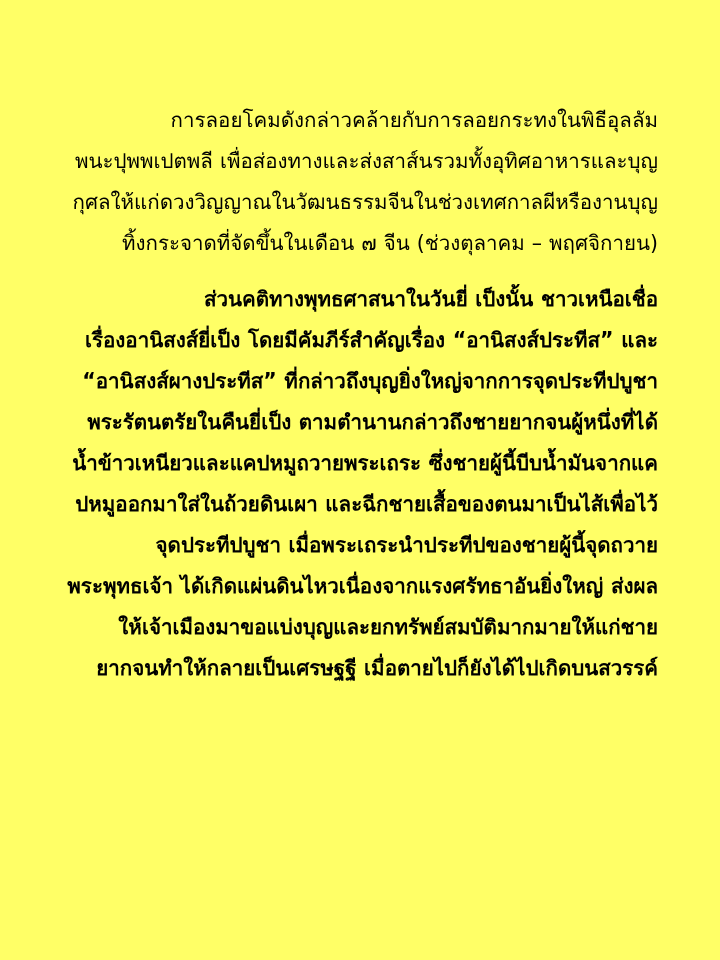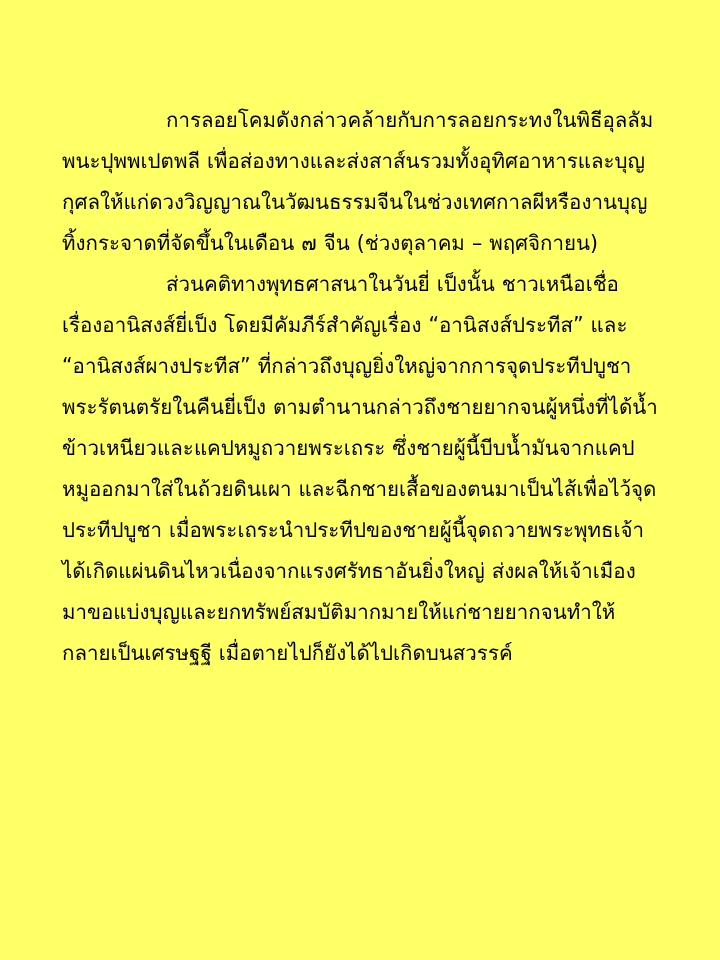--- a/index.html
+++ b/index.html
@@ -18,29 +18,30 @@
     width: 720px;
     height: 960px;
     background: #ffff66;
     box-sizing: border-box;
     padding: 100px 62px 0 62px;
   }
   .doc-body {
     color: #000000;
     font-size: 20.5px;
     line-height: 41px;
-    text-align: left;
+    text-align: right;
   }
   .para {
     margin: 0;
     text-indent: 104px;
     word-spacing: 0.5px;
   }
   .para + .para {
-    margin-top: 0px;
+    margin-top: 15px;
+    font-weight: bold;
   }
 </style>
 </head>
 <body>
 
 <div class="page">
   <div class="doc-body">
     <p class="para">การลอยโคมดังกล่าวคล้ายกับการลอยกระทงในพิธีอุลลัมพนะปุพพเปตพลี เพื่อส่องทางและส่งสาส์นรวมทั้งอุทิศอาหารและบุญกุศลให้แก่ดวงวิญญาณในวัฒนธรรมจีนในช่วงเทศกาลผีหรืองานบุญทิ้งกระจาดที่จัดขึ้นในเดือน ๗ จีน (ช่วงตุลาคม – พฤศจิกายน)</p>
     <p class="para">ส่วนคติทางพุทธศาสนาในวันยี่ เป็งนั้น ชาวเหนือเชื่อเรื่องอานิสงส์ยี่เป็ง โดยมีคัมภีร์สำคัญเรื่อง “อานิสงส์ประทีส” และ “อานิสงส์ผางประทีส” ที่กล่าวถึงบุญยิ่งใหญ่จากการจุดประทีปบูชาพระรัตนตรัยในคืนยี่เป็ง ตามตำนานกล่าวถึงชายยากจนผู้หนึ่งที่ได้น้ำข้าวเหนียวและแคปหมูถวายพระเถระ ซึ่งชายผู้นี้บีบน้ำมันจากแคปหมูออกมาใส่ในถ้วยดินเผา และฉีกชายเสื้อของตนมาเป็นไส้เพื่อไว้จุดประทีปบูชา  เมื่อพระเถระนำประทีปของชายผู้นี้จุดถวายพระพุทธเจ้า ได้เกิดแผ่นดินไหวเนื่องจากแรงศรัทธาอันยิ่งใหญ่ ส่งผลให้เจ้าเมืองมาขอแบ่งบุญและยกทรัพย์สมบัติมากมายให้แก่ชายยากจนทำให้กลายเป็นเศรษฐฐี เมื่อตายไปก็ยังได้ไปเกิดบนสวรรค์</p>
   </div>

